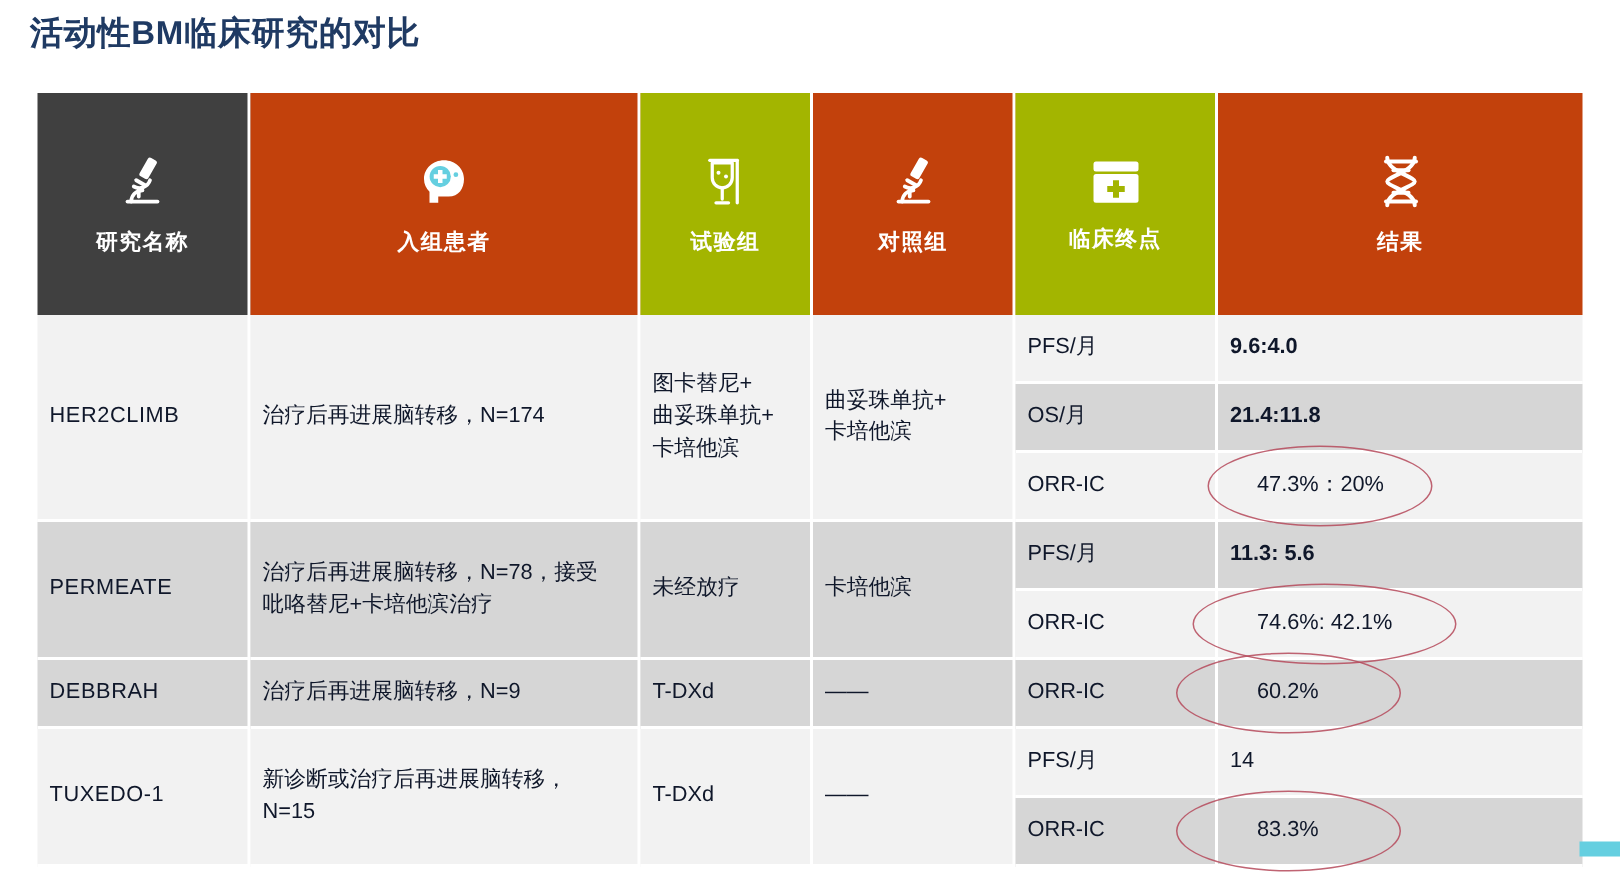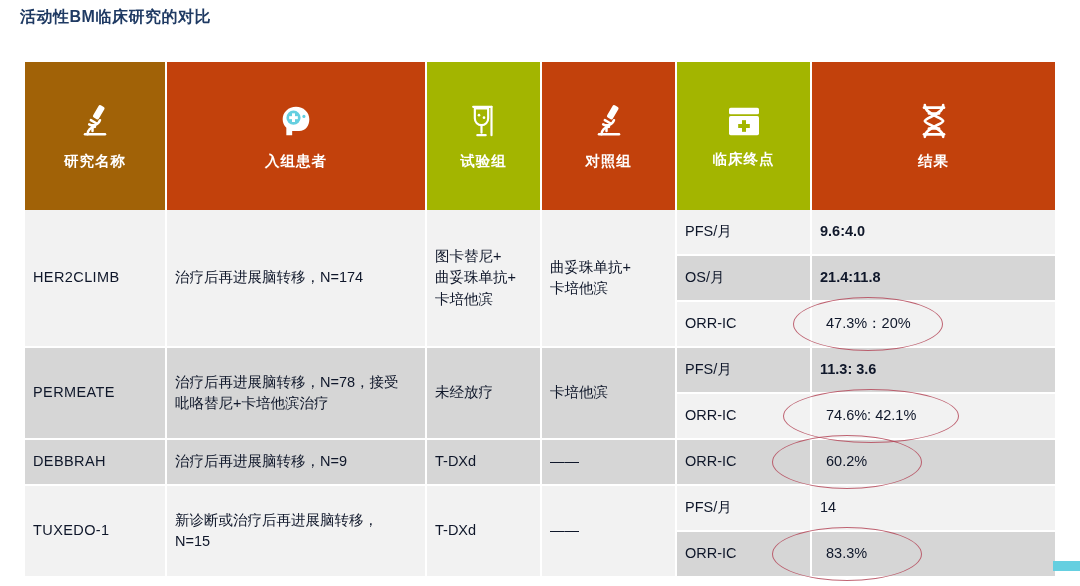--- a/index.html
+++ b/index.html
@@ -11,21 +11,21 @@
     font-family: "Liberation Sans", "DejaVu Sans", sans-serif;
     overflow: hidden;
     position: relative;
   }
 
   
   #slide-title {
     position: absolute;
     left: 20px;
     top: 7px;
-    font-size: 16px;
+    font-size: 22px;
     font-weight: bold;
     color: #1f3a63;
     letter-spacing: 0.5px;
     white-space: nowrap;
   }
 
   
   #comparison-table {
     position: absolute;
     left: 25px;
@@ -39,21 +39,21 @@
   
   .hdr {
     height: 148px;
     vertical-align: middle;
     text-align: center;
     color: #ffffff;
     padding: 0;
     border-right: 2px solid #ffffff;
   }
   .hdr:last-child { border-right: none; margin-top: 20px; }
-  .hdr-gray  { background: #a16207; text-align: center; }
+  .hdr-gray  { background: #404040; text-align: center; }
   .hdr-cyan  { background: #c2410c; }
   .hdr-olive { background: #a3b500; }
 
   .hdr-inner {
     display: flex;
     flex-direction: column;
     align-items: center;
     justify-content: center;
     gap: 11px;
   }
@@ -80,21 +80,21 @@
   td.cell:last-child { border-right: none; }
 
   .shade-light { background: #f2f2f2; }
   .shade-dark  { background: #d6d6d6; }
 
   .cell-name { font-size: 15px; letter-spacing: 0.4px; }
   .cell-bold { font-weight: bold; }
   .cell-sm   { font-size: 13.5px; }
 
   
-  .circled { position: relative; display: inline-block; padding: 3px 6px; }
+  .circled { position: relative; display: inline-block; padding: 3px 6px; margin-left: 12px; }
   .circled .ellipse {
     position: absolute;
     left: 50%;
     top: 50%;
     transform: translate(-50%, -50%);
     width: 150px;
     height: 54px;
     border: 1.6px solid #b5495b;
     border-radius: 50%;
     pointer-events: none;
@@ -262,21 +262,21 @@
           <span style="display:block">治疗后再进展脑转移，N=78，接受</span>
           <span style="display:block">吡咯替尼+卡培他滨治疗</span>
         </td>
         <td class="cell shade-dark cell-sm" rowspan="2">
           <span style="display:block">未经放疗</span>
         </td>
         <td class="cell shade-dark cell-sm" rowspan="2">
           <span style="display:block">卡培他滨</span>
         </td>
         <td class="cell shade-dark">PFS/月</td>
-        <td class="cell shade-dark cell-bold">11.3: 3.6</td>
+        <td class="cell shade-dark cell-bold">11.3: 5.6</td>
       </tr>
       <tr style="height: 46px;">
         <td class="cell shade-light">ORR-IC</td>
         <td class="cell shade-light"><span class="circled wide"><span class="ellipse"></span><span class="txt">74.6%: 42.1%</span></span></td>
       </tr>
       <tr style="height: 46px;">
         <td class="cell shade-dark cell-name" rowspan="1">
           <span style="display:block">DEBBRAH</span>
         </td>
         <td class="cell shade-dark" rowspan="1">

